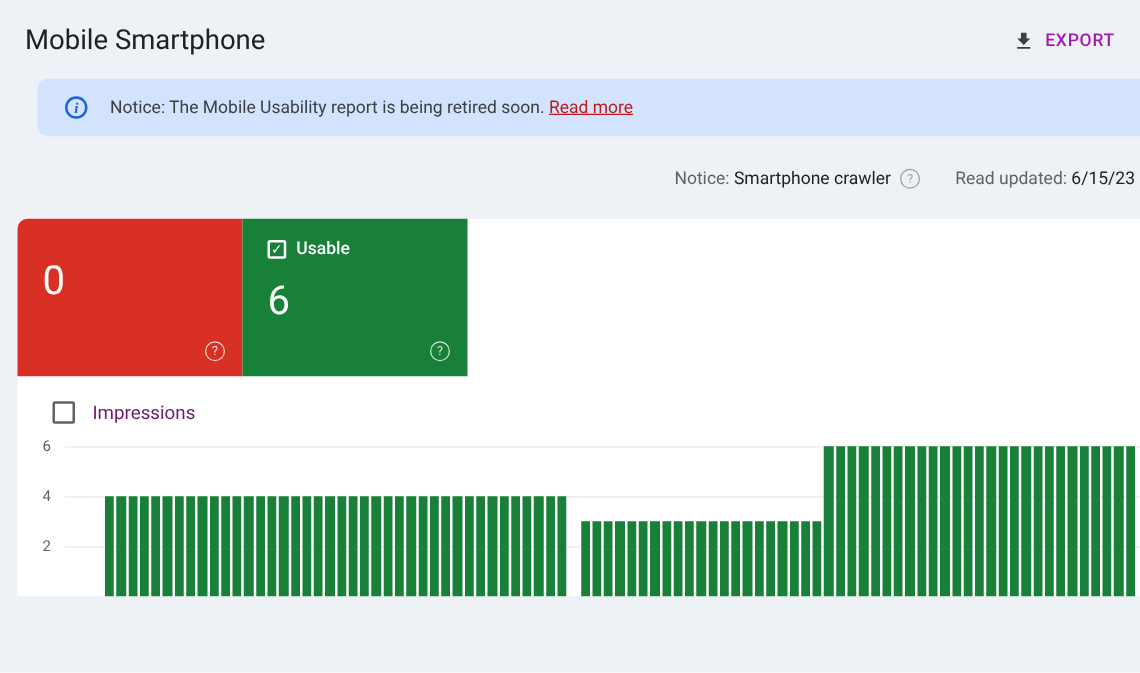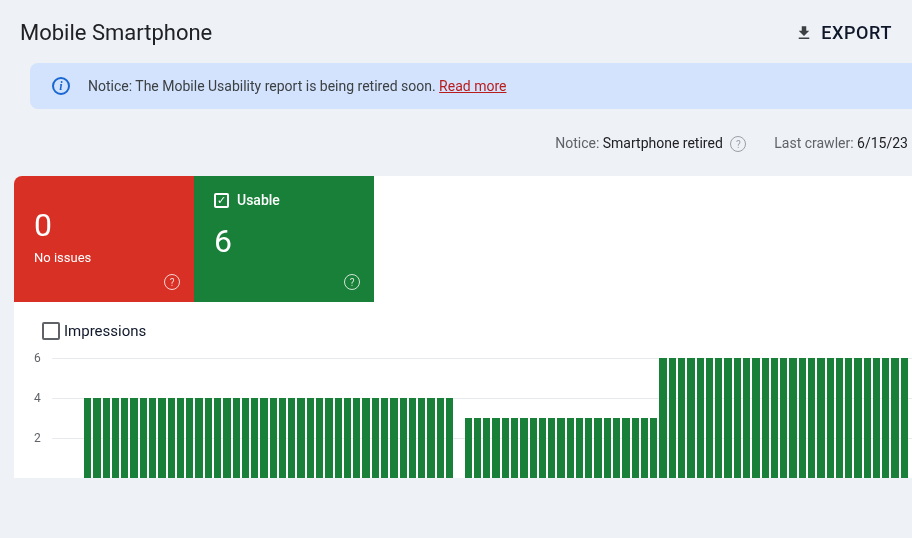--- a/index.html
+++ b/index.html
@@ -20,24 +20,24 @@
     }
     .header h1 {
       font-size: 22px;
       font-weight: 400;
       color: #202124;
     }
     .export {
       display: flex;
       align-items: center;
       gap: 8px;
-      font-size: 18px;
+      font-size: 14px;
       font-weight: 500;
       letter-spacing: 0.6px;
-      color: #0f172a;
+      color: #a21caf;
       cursor: pointer;
     }
     .notice {
       margin: 0 0 0 30px;
       background: #d3e3fd;
       border-radius: 8px 0 0 8px;
       padding: 14px 22px;
       display: flex;
       align-items: center;
       gap: 18px;
@@ -134,24 +134,24 @@
     .tile .help-icon {
       position: absolute;
       right: 14px;
       bottom: 12px;
       border-color: rgba(255,255,255,0.8);
       color: rgba(255,255,255,0.8);
     }
     .impressions {
       display: flex;
       align-items: flex-end;
-      gap: 4px;
+      gap: 14px;
       padding: 20px 0 10px 28px;
       font-size: 15px;
-      color: #0f172a;
+      color: #701a75;
     }
     .cbox {
       width: 18px;
       height: 18px;
       border: 2px solid #5f6368;
       border-radius: 2px;
     }
     .chart {
       padding: 8px 0 0 28px;
       position: relative;
@@ -210,34 +210,33 @@
 <div class="notice">
   <span class="info-icon"></span>
   <span>
     <span>Notice: The Mobile Usability report is being retired soon. </span><a href="#">Read more</a>
   </span>
 </div>
 
 <div class="meta-row">
   <span>
     <span>Notice:</span>
-    <span class="dark">Smartphone retired</span>
+    <span class="dark">Smartphone crawler</span>
     <span class="help-icon"></span>
   </span>
   <span>
-    <span>Last crawler:</span>
+    <span>Read updated:</span>
     <span class="dark">6/15/23</span>
   </span>
 </div>
 
 <div class="card">
   <div class="tiles">
     <div class="tile red">
       <div class="tile-num">0</div>
-      <div class="tile-sub">No issues</div>
       <span class="help-icon"></span>
     </div>
     <div class="tile green">
       <div class="tile-head">
         <span class="check"></span>
         <span>Usable</span>
       </div>
       <div class="tile-num">6</div>
       <span class="help-icon"></span>
     </div>

